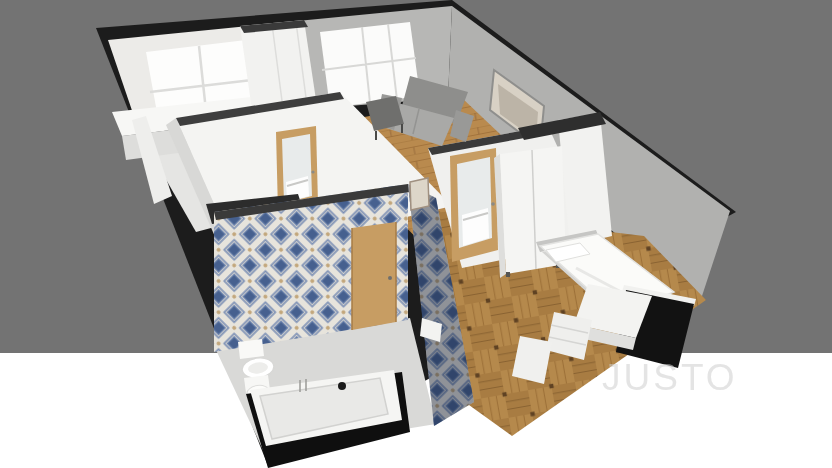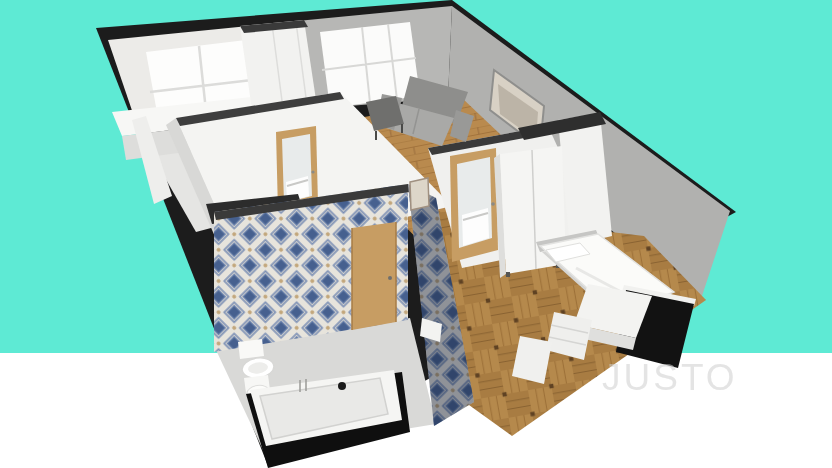--- a/index.html
+++ b/index.html
@@ -1,17 +1,17 @@
 <!DOCTYPE html>
 <html><head>
 <meta charset="utf-8">
 <style>
   html,body{margin:0;padding:0;background:#ffffff;}
   body{width:832px;height:468px;overflow:hidden;font-family:"Liberation Sans",sans-serif;}
-  .plan-wrap{width:832px;height:353px;position:relative;background:#5eead4;text-align:right;}
+  .plan-wrap{width:832px;height:353px;position:relative;background:#737373;text-align:right;}
   svg{display:block;}
   .wm{font-family:"Liberation Sans",sans-serif;font-size:37px;letter-spacing:3px;font-weight:400;opacity:0.55;}
 </style>
 </head>
 <body>
 
 <div class="plan-wrap">
 <svg width="832" height="468" viewBox="0 0 832 468">
   <defs>
     <pattern id="tileP" width="24" height="24" patternUnits="userSpaceOnUse" patternTransform="rotate(45) scale(0.92)">

